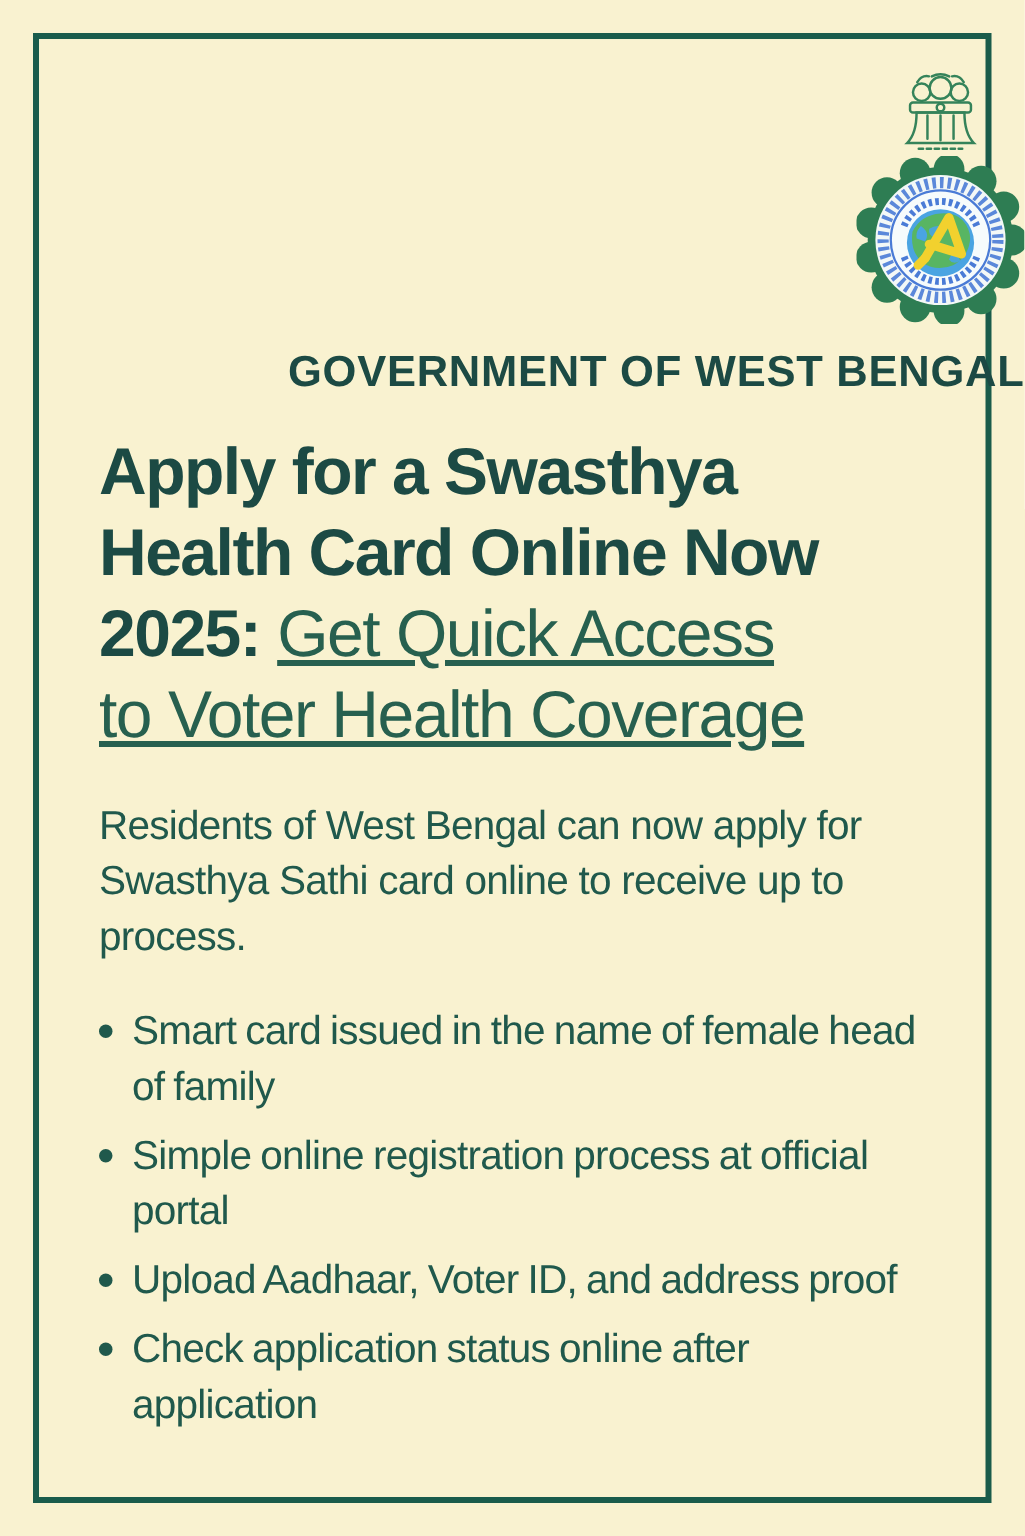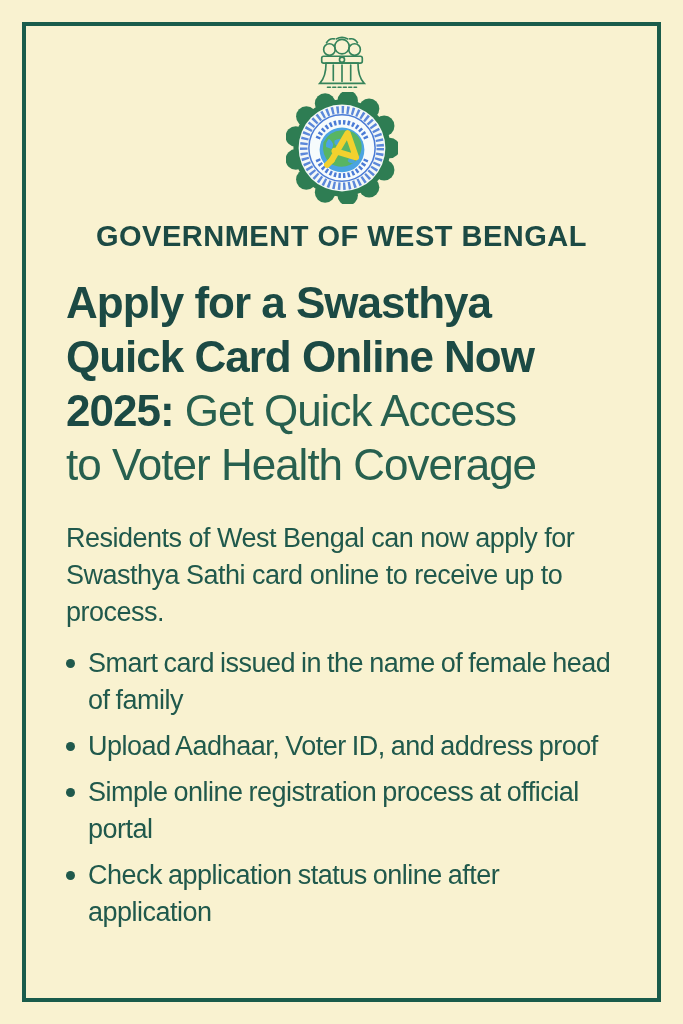--- a/index.html
+++ b/index.html
@@ -10,48 +10,48 @@
     position:relative; width:683px; height:1024px;
     background:var(--page-bg,#f9f2d0); overflow:hidden;
   }
   .frame {
     position:absolute; inset:22px;
     border:4px solid var(--frame-border,#1a5c4b);
     pointer-events:none;
   }
   .content {
     position:absolute; inset:0;
-    display:flex; flex-direction:column; align-items:center;
-    padding-top:36px;
+    display:flex; flex-direction:column; align-items:flex-end;
+    padding-top:48px;
   }
   .emblem { display:flex; flex-direction:column; align-items:center; }
   .crest-svg { width:92px; height:58px; display:block; }
   .seal-svg { width:112px; height:112px; display:block; margin-top:-2px; }
 
   .agency {
     margin-top:16px;
     font-size:29px; font-weight:700; letter-spacing:0.5px;
     color:var(--heading-dark,#1c4a44);
     text-align:center; white-space:nowrap;
   }
 
   .text-col { width:556px; margin-left:66px; align-self:flex-start; }
 
   .title { margin-top:23px; }
   .title .line { font-size:44px; line-height:54px; letter-spacing:-1px; white-space:nowrap; }
   .title .bold { font-weight:700; color:var(--heading-dark,#1c4a44); }
-  .title .reg  { font-weight:400; color:var(--heading-medium,#27604f); }
+  .title .reg  { font-weight:400; color:var(--heading-medium,#27604f);text-decoration:underline; }
 
   .intro { margin-top:28px; }
   .intro-line {
     font-size:27px; line-height:37px; letter-spacing:-0.5px;
     color:var(--body-text,#20594c); white-space:nowrap;
   }
 
-  .benefits { margin-top:14px; list-style:none; }
+  .benefits { margin-top:26px; list-style:none; }
   .benefit {
     display:flex; align-items:flex-start; gap:13px;
     margin-bottom:9px;
   }
   .dot {
     flex:none; width:9px; height:9px; border-radius:50%;
     background:var(--body-text,#20594c); margin-top:14px;
   }
   .btext {
     font-size:27px; line-height:37px; letter-spacing:-0.5px; word-spacing:-1px;
@@ -114,46 +114,46 @@
         </g>
       </svg>
     </div>
 
     <div class="agency">GOVERNMENT OF WEST BENGAL</div>
 
     <div class="text-col">
 
       <h1 class="title">
         <div class="line"><span class="bold">Apply for a Swasthya</span></div>
-        <div class="line"><span class="bold">Quick Card Online Now</span></div>
+        <div class="line"><span class="bold">Health Card Online Now</span></div>
         <div class="line">
           <span class="bold">2025:</span>
           <span class="reg">Get Quick Access</span>
         </div>
         <div class="line"><span class="reg">to Voter Health Coverage</span></div>
       </h1>
 
       <div class="intro">
         <div class="intro-line">Residents of West Bengal can now apply for</div>
         <div class="intro-line">Swasthya Sathi card online to receive up to</div>
         <div class="intro-line">process.</div>
       </div>
 
       <ul class="benefits">
         <li class="benefit">
           <span class="dot"></span>
           <span class="btext">Smart card issued in the name of female head of family</span>
         </li>
         <li class="benefit">
           <span class="dot"></span>
-          <span class="btext">Upload Aadhaar, Voter ID, and address proof</span>
+          <span class="btext">Simple online registration process at official portal</span>
         </li>
         <li class="benefit">
           <span class="dot"></span>
-          <span class="btext">Simple online registration process at official portal</span>
+          <span class="btext">Upload Aadhaar, Voter ID, and address proof</span>
         </li>
         <li class="benefit">
           <span class="dot"></span>
           <span class="btext">Check application status online after application</span>
         </li>
       </ul>
 
     </div>
   </div>
 </div>

